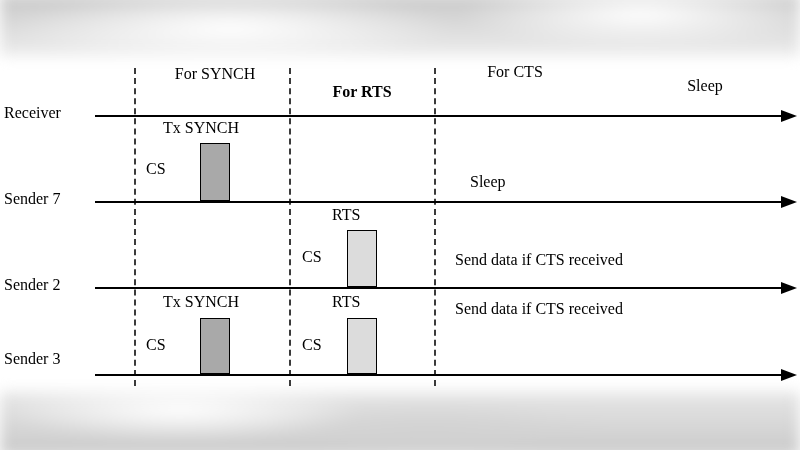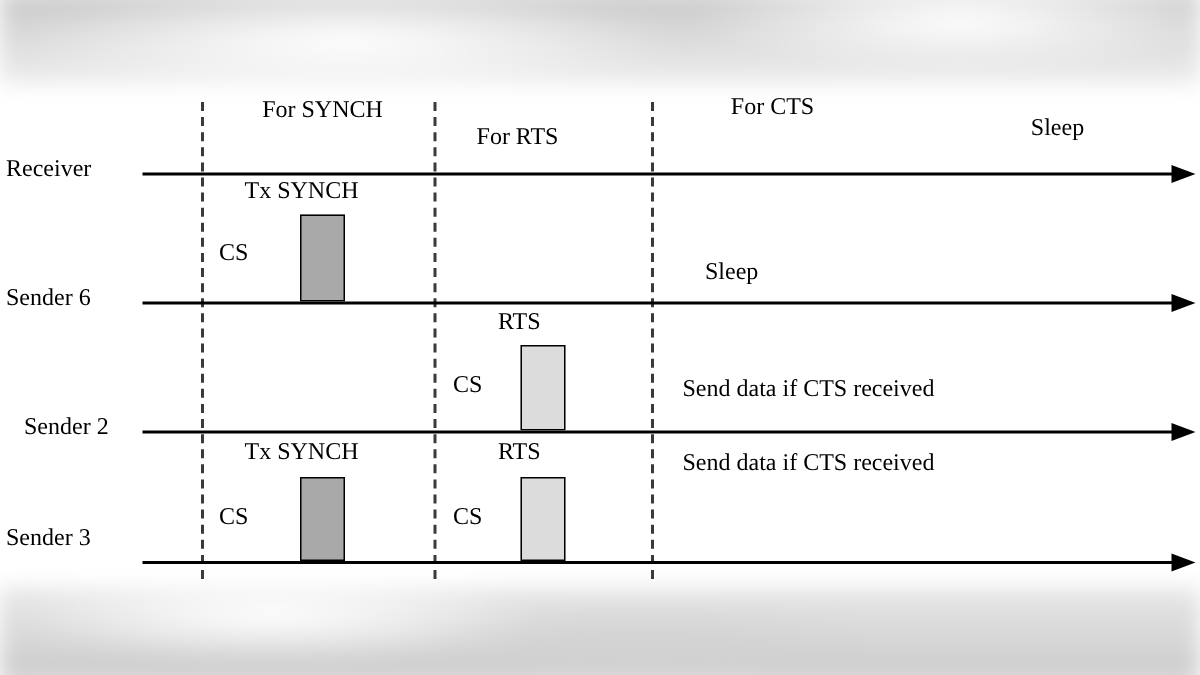--- a/index.html
+++ b/index.html
@@ -45,38 +45,38 @@
 <body>
 
 <div class="bg-band bg-top"></div>
 <div class="bg-band bg-bottom"></div>
 
 <div class="abs vline" style="left:134px;top:68px;height:318px;"></div>
 <div class="abs vline" style="left:289px;top:68px;height:318px;"></div>
 <div class="abs vline" style="left:434px;top:68px;height:318px;"></div>
 
 <div class="abs phase-label" style="left:170px;top:64px;width:90px;">For SYNCH</div>
-<div class="abs phase-label" style="left:275px;top:82px;width:140px;">For RTS</div>
+<div class="abs phase-label" style="left:292px;top:82px;width:140px;font-weight:bold;">For RTS</div>
 <div class="abs phase-label" style="left:450px;top:62px;width:130px;">For CTS</div>
 <div class="abs phase-label" style="left:655px;top:76px;width:100px;">Sleep</div>
 
 <div class="abs row-label" style="left:4px;top:104px;">Receiver</div>
 <div class="abs tl-line" style="left:95px;top:115px;width:688px;"></div>
 <div class="abs arrow-head" style="left:781px;top:110px;"></div>
 
-<div class="abs row-label" style="left:4px;top:190px;">Sender 6</div>
+<div class="abs row-label" style="left:4px;top:190px;">Sender 7</div>
 <div class="abs tl-line" style="left:95px;top:201px;width:688px;"></div>
 <div class="abs arrow-head" style="left:781px;top:196px;"></div>
 
 <div class="abs small-label centered" style="left:163px;top:119px;width:105px;">Tx SYNCH</div>
 <div class="abs pulse pulse-dark" style="left:200px;top:143px;width:30px;height:58px;"></div>
 <div class="abs small-label" style="left:146px;top:160px;">CS</div>
 <div class="abs small-label centered" style="left:470px;top:173px;width:120px;">Sleep</div>
 
-<div class="abs row-label" style="left:16px;top:276px;">Sender 2</div>
+<div class="abs row-label" style="left:4px;top:276px;">Sender 2</div>
 <div class="abs tl-line" style="left:95px;top:287px;width:688px;"></div>
 <div class="abs arrow-head" style="left:781px;top:282px;"></div>
 
 <div class="abs small-label centered" style="left:332px;top:206px;width:60px;">RTS</div>
 <div class="abs pulse pulse-light" style="left:347px;top:230px;width:30px;height:57px;"></div>
 <div class="abs small-label" style="left:302px;top:248px;">CS</div>
 <div class="abs small-label centered" style="left:455px;top:251px;width:230px;">Send data if CTS received</div>
 
 <div class="abs row-label" style="left:4px;top:350px;">Sender 3</div>
 <div class="abs tl-line" style="left:95px;top:374px;width:688px;"></div>

